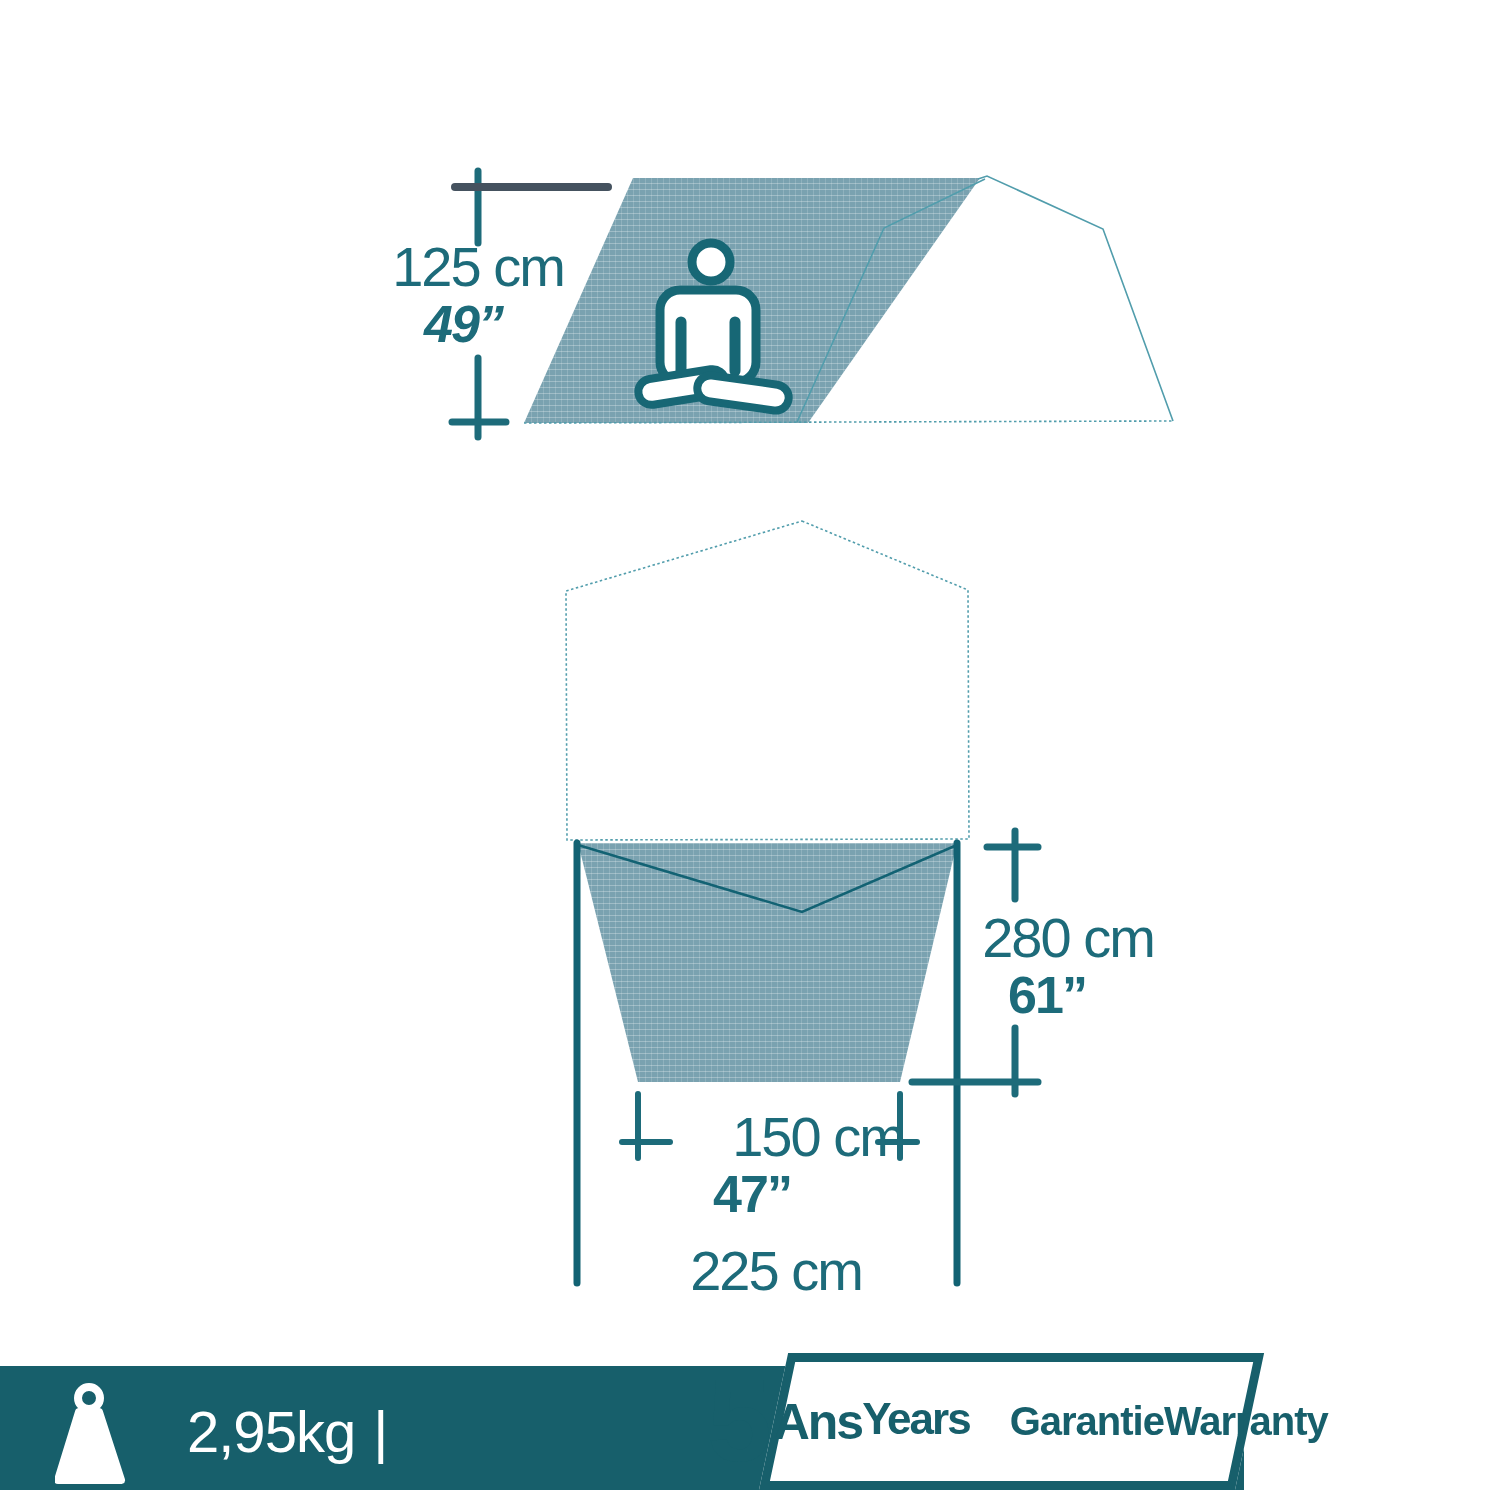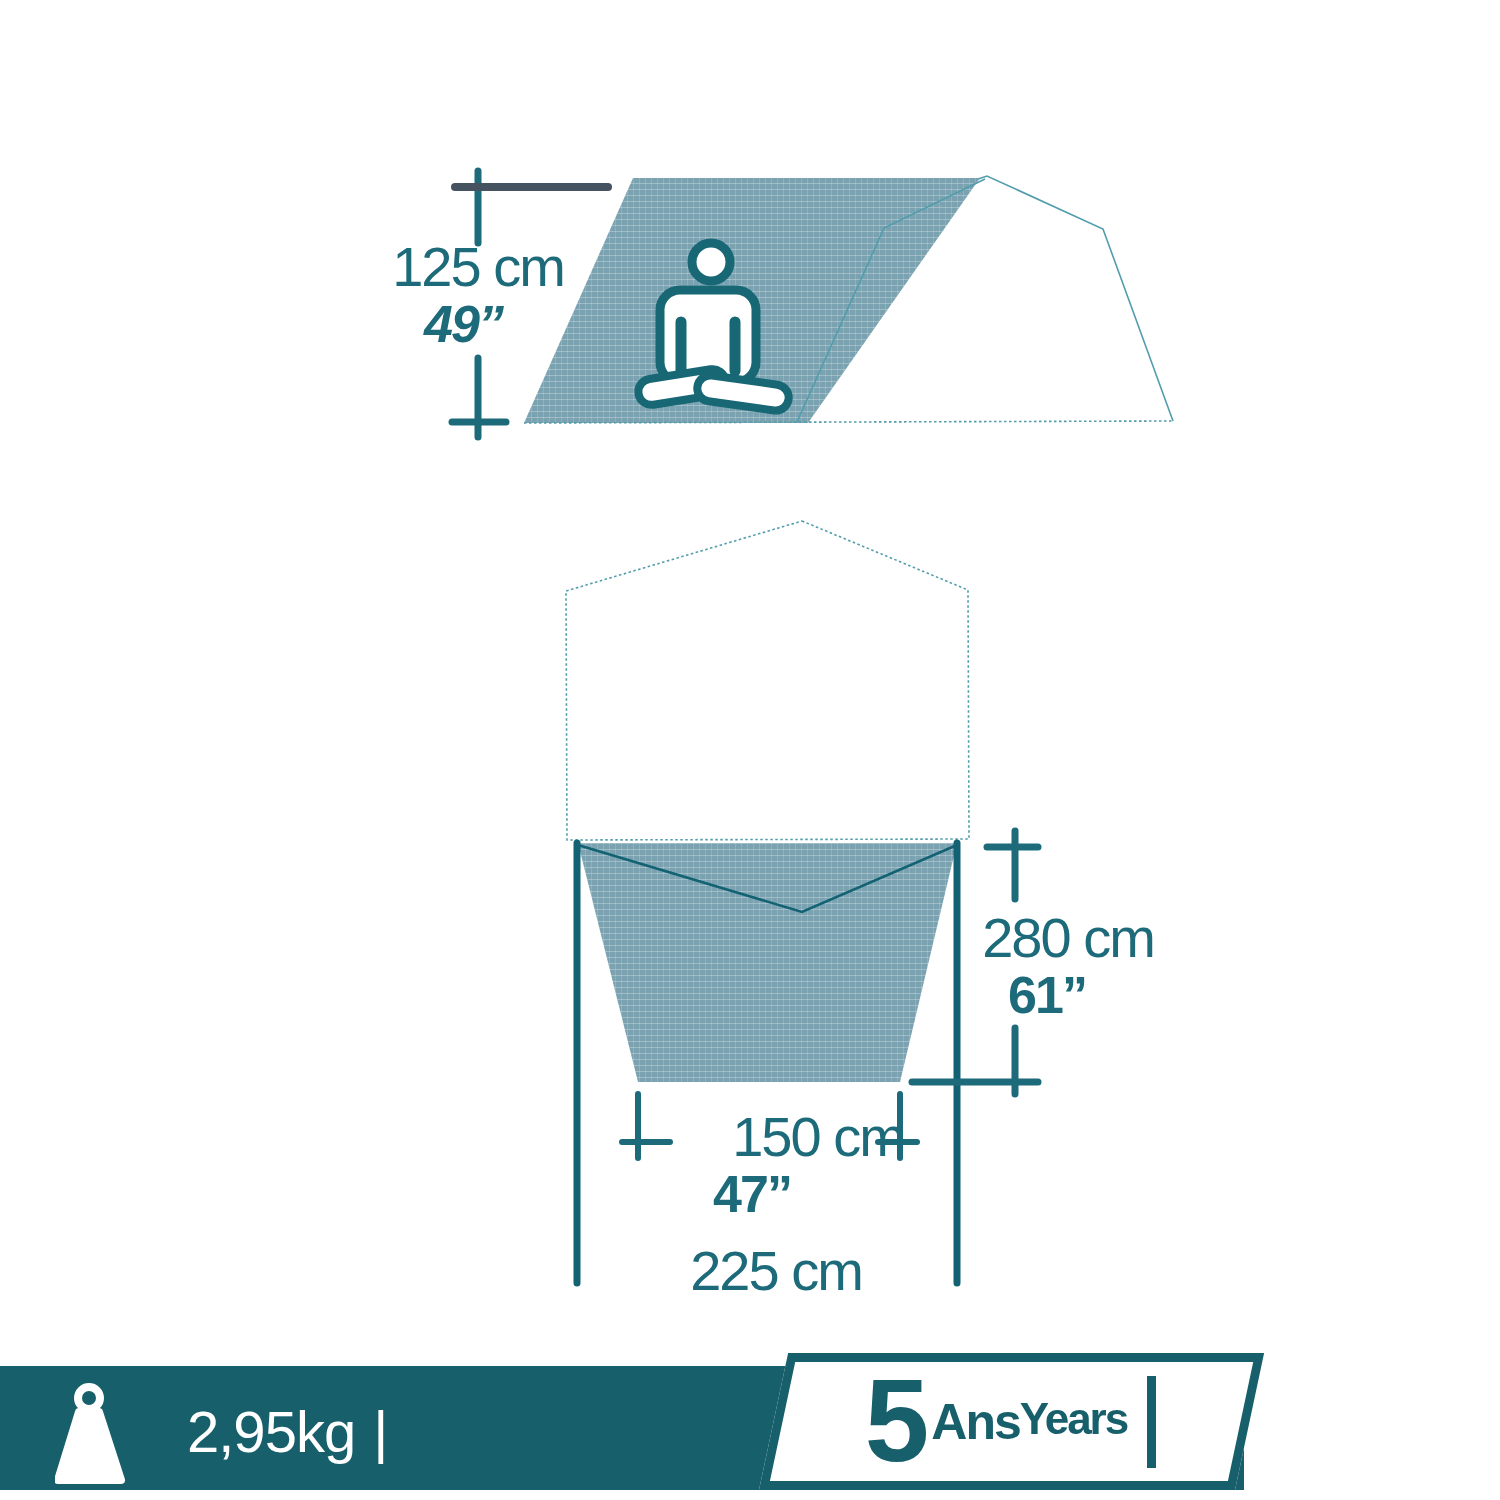--- a/index.html
+++ b/index.html
@@ -162,15 +162,19 @@
   </div>
 
   <div id="warranty-badge-box"></div>
   <div id="warranty-content">
     <div id="warranty-number">5</div>
     <div class="warranty-col" id="warranty-units">
       <span class="u1">Ans</span>
       <span class="u2">Years</span>
     </div>
     <div id="warranty-divider"></div>
+    <div class="warranty-col" id="warranty-labels">
+      <span class="w1">Garantie</span>
+      <span class="w2">Warranty</span>
+    </div>
   </div>
 
 </div>
 
 </body></html>

